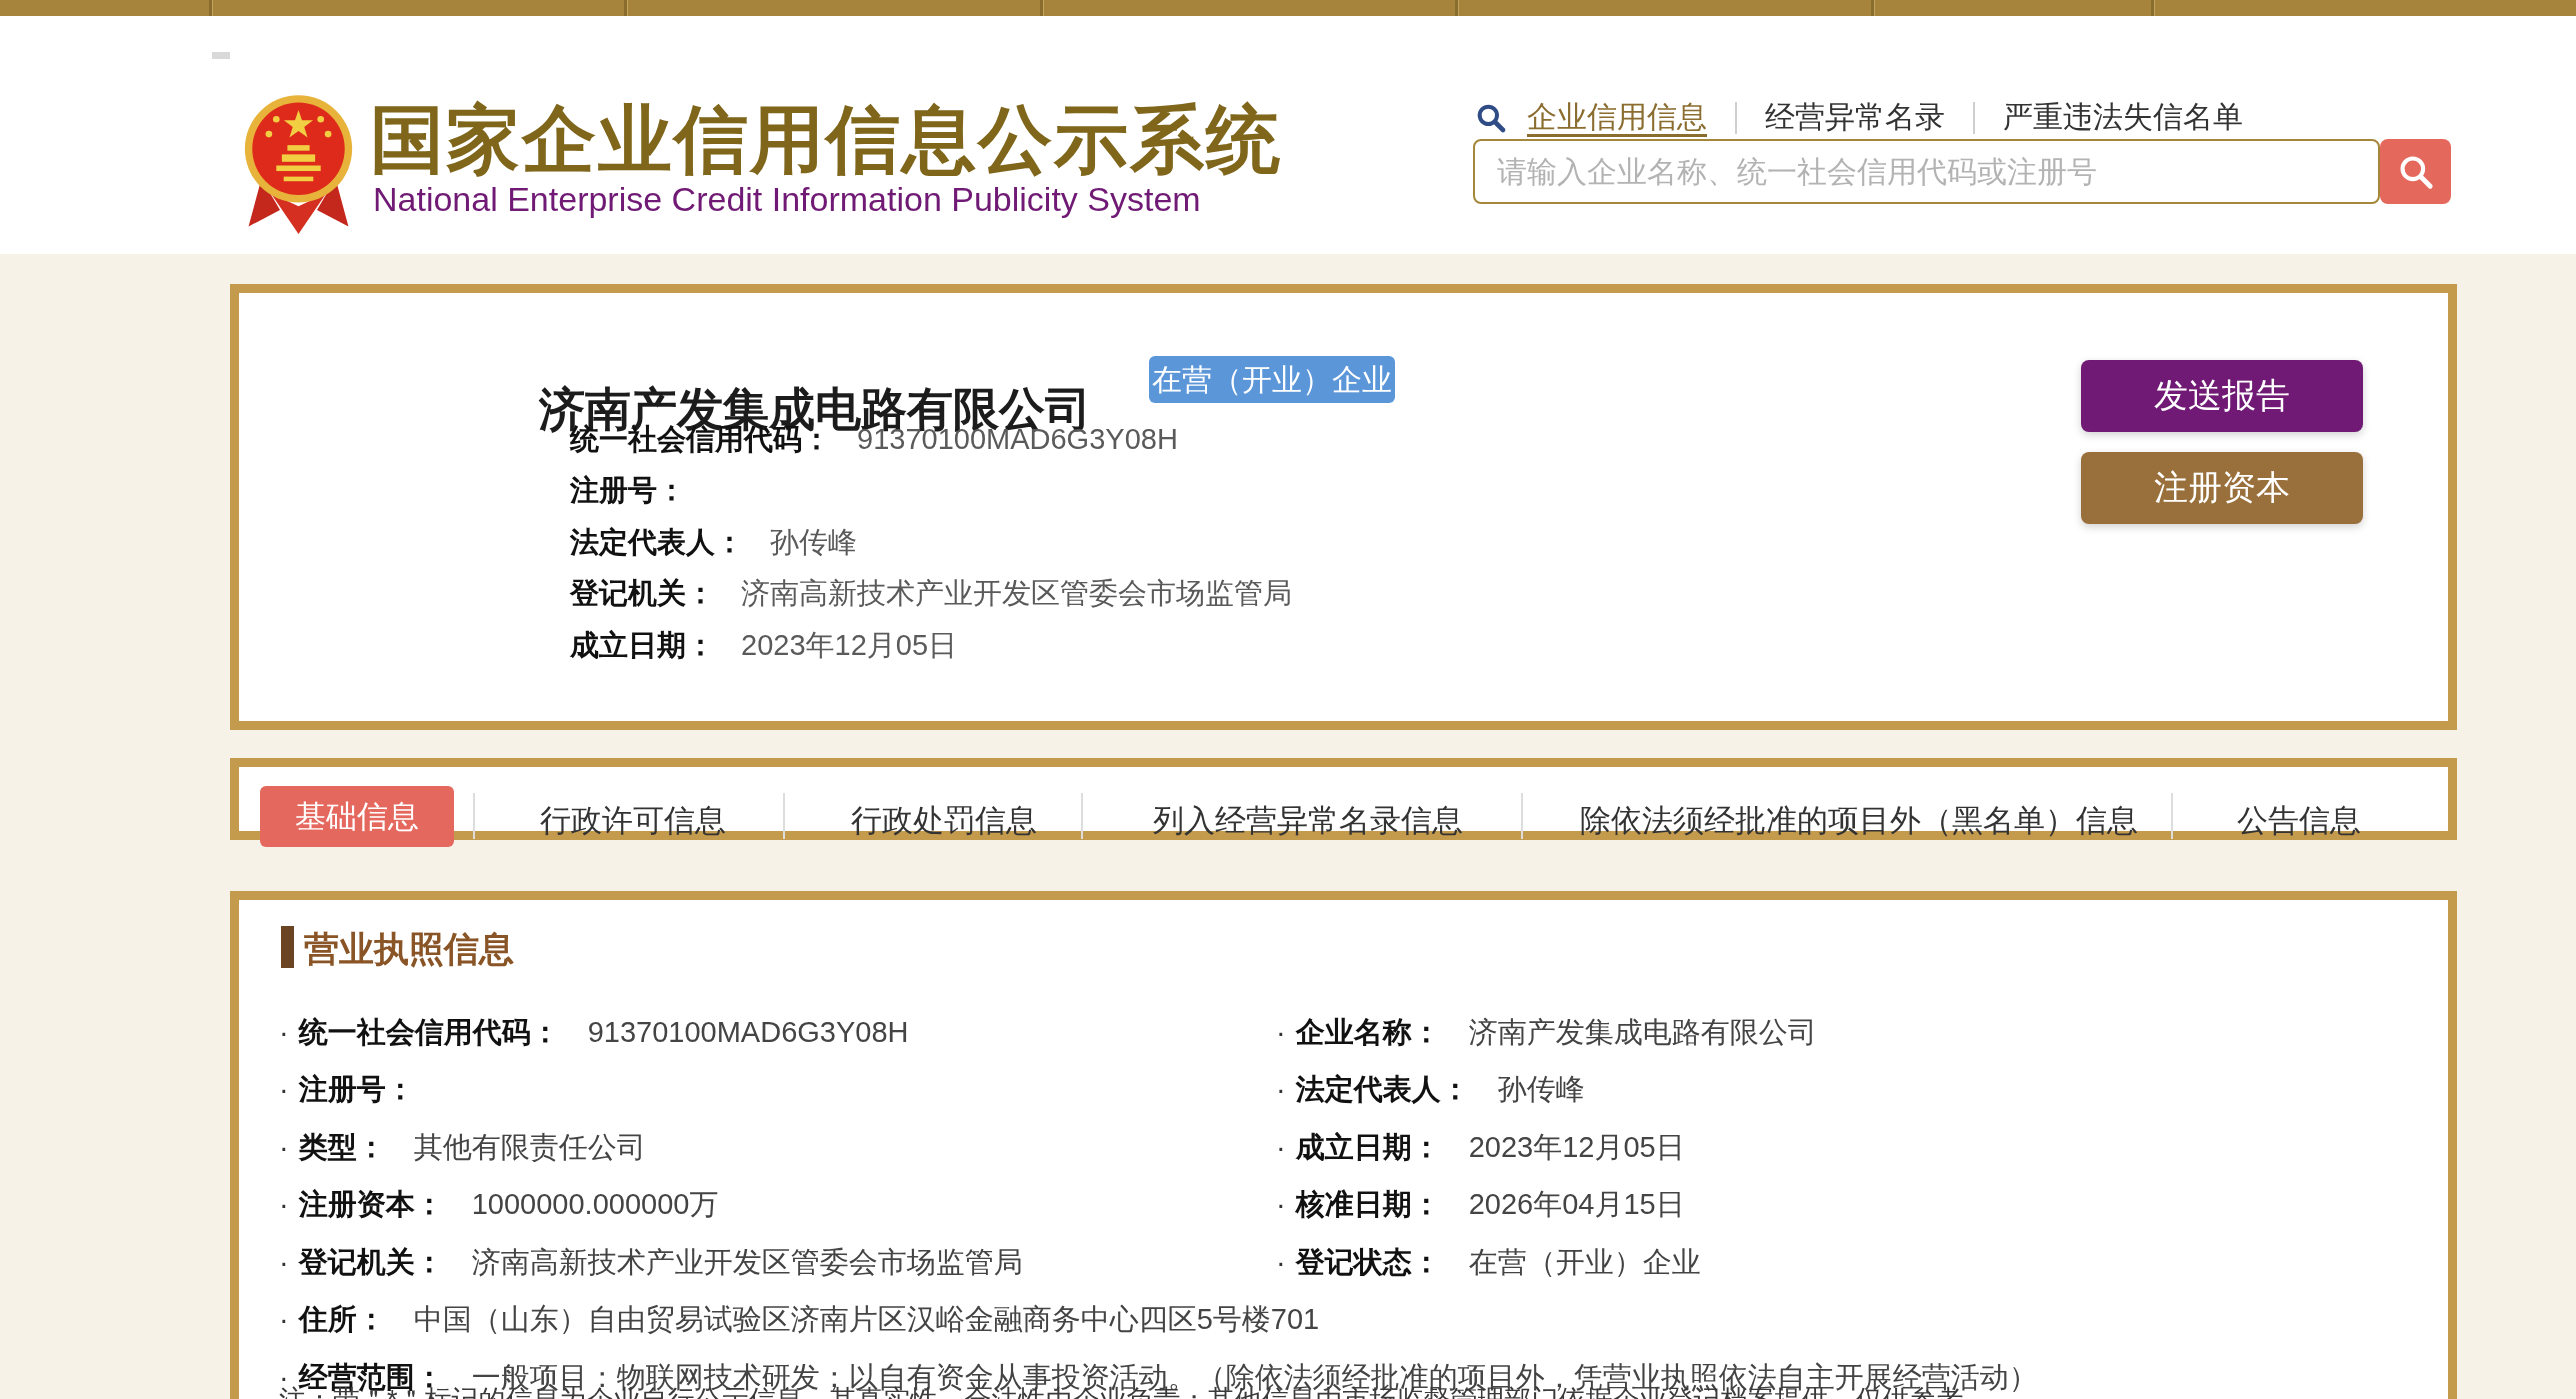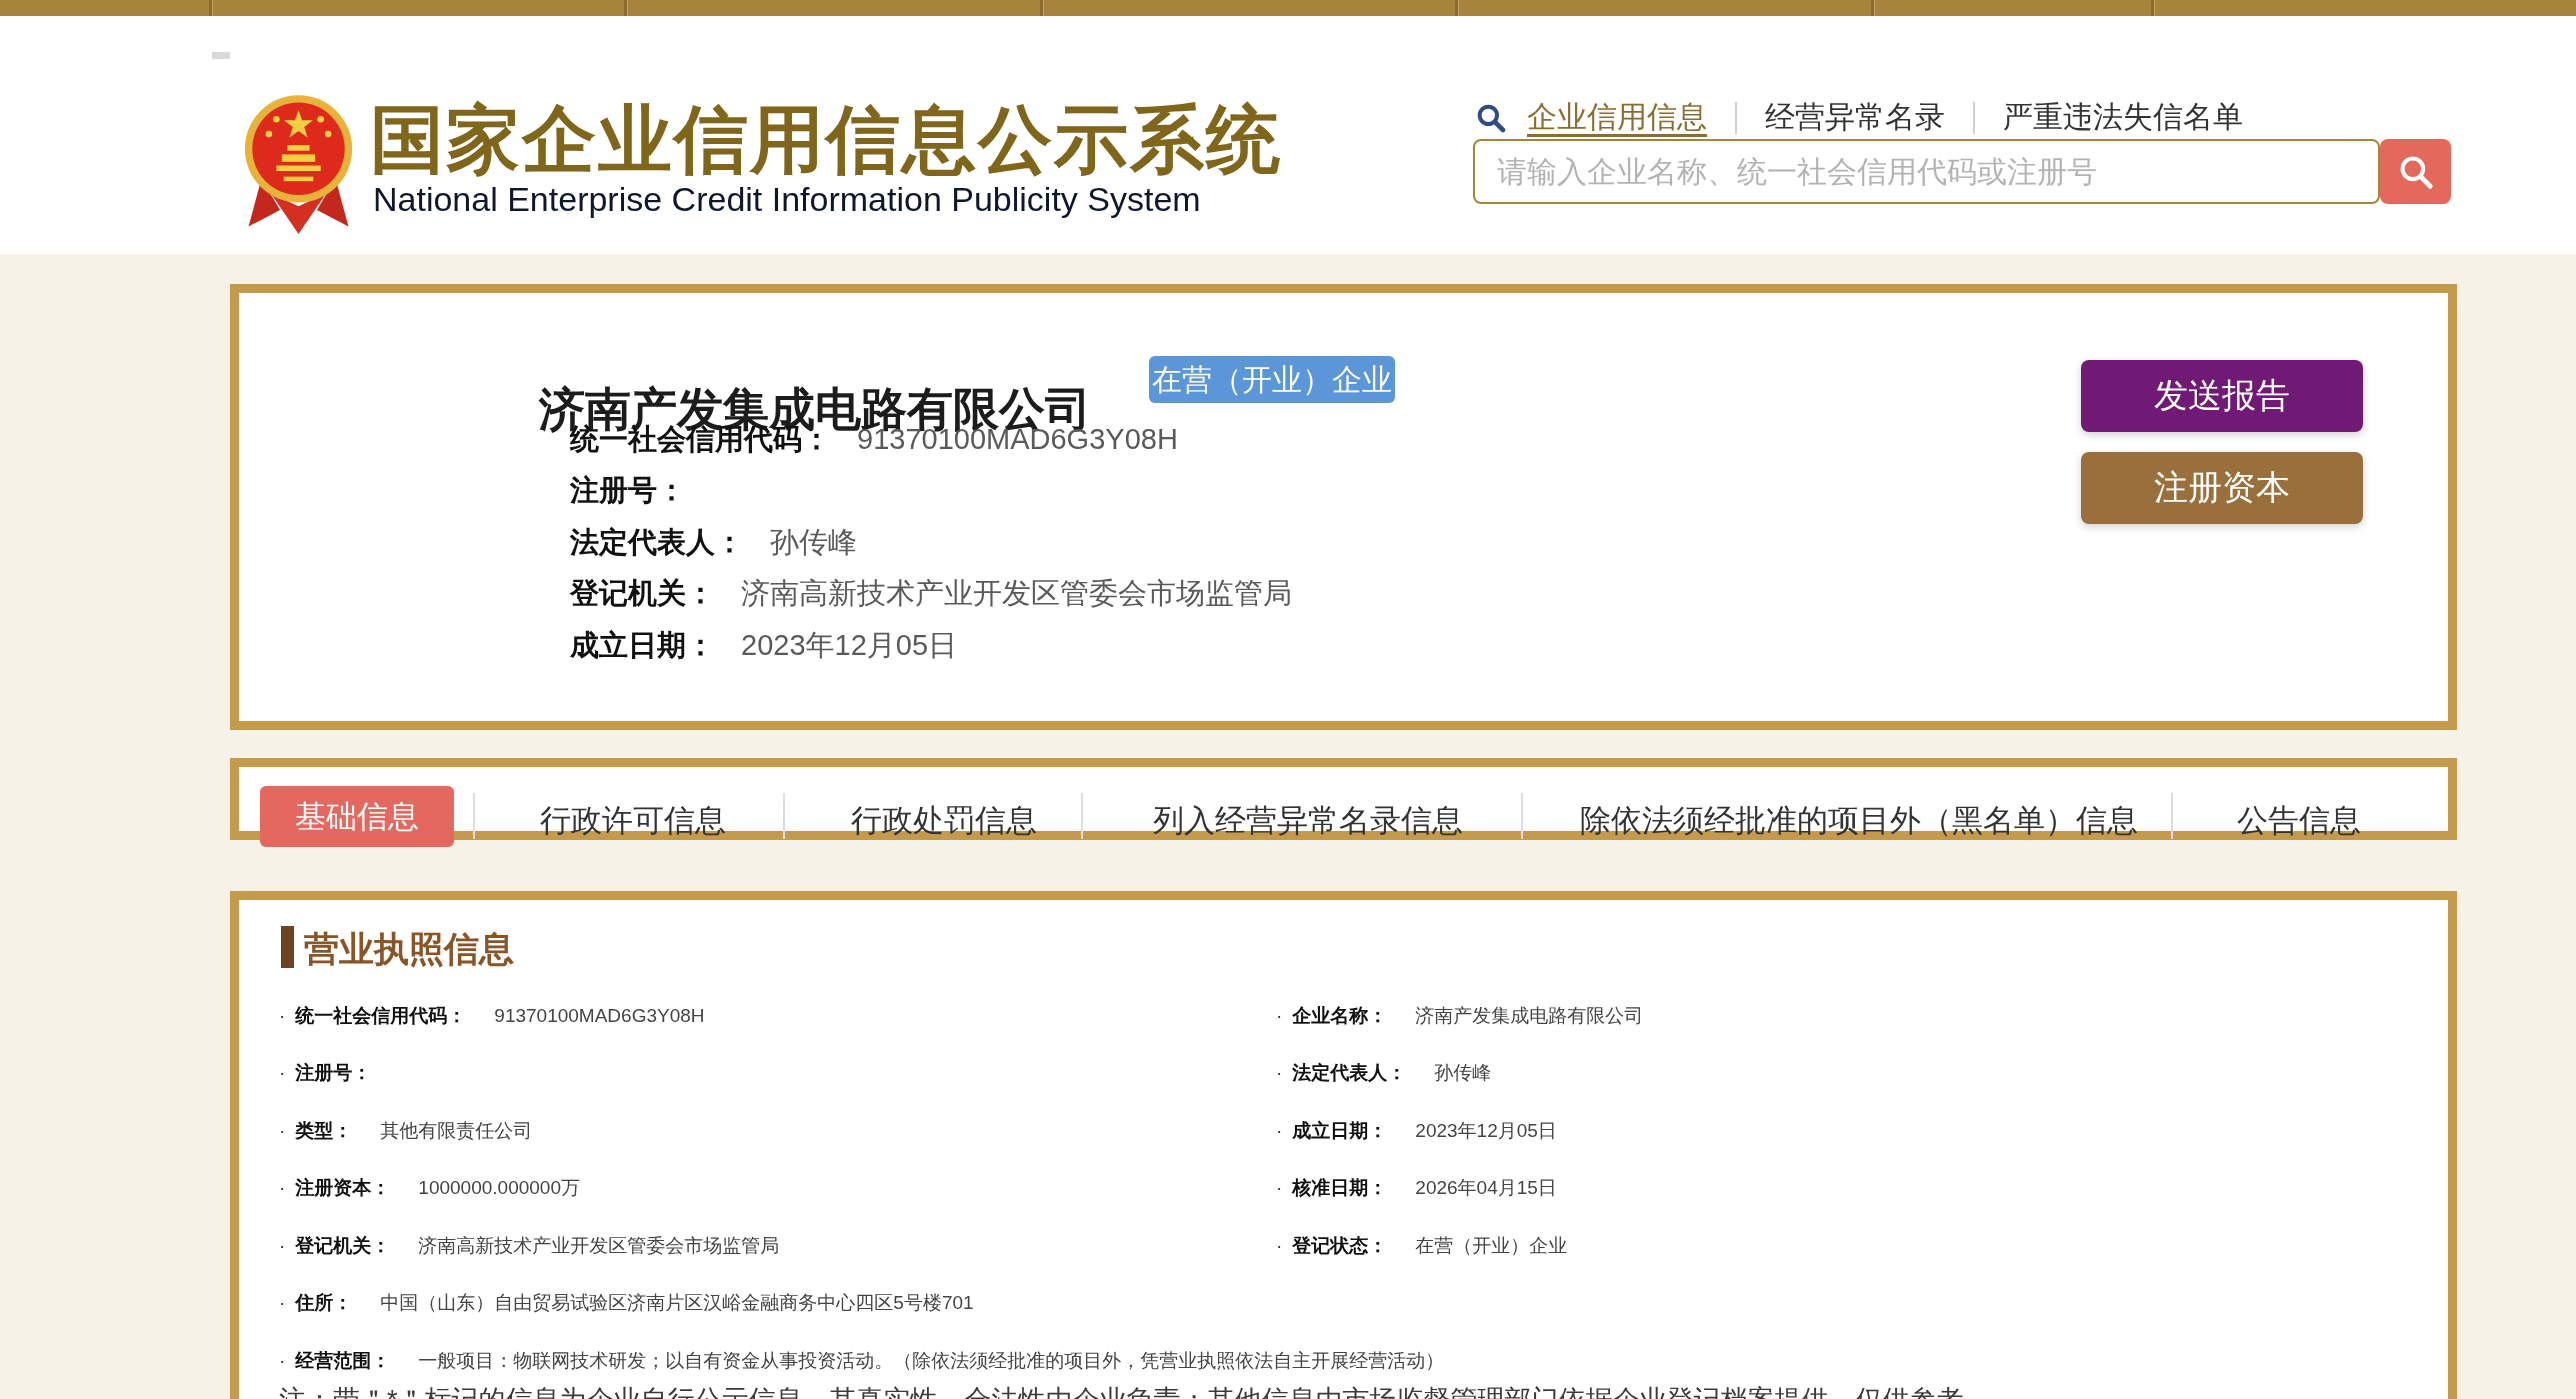--- a/index.html
+++ b/index.html
@@ -6,21 +6,21 @@
   .page{position:relative;width:2576px;height:1400px;overflow:hidden;
         font-family:"Liberation Sans","DejaVu Sans",sans-serif;background:#F6F2E8;}
   
   .topbar{position:absolute;left:0;top:0;width:2576px;height:16px;background:#A6843C;}
   .topbar .tdiv{position:absolute;top:0;width:3px;height:16px;background:#8A6C2E;border-right:1px solid #C2A45C;}
   
   .header{position:absolute;left:0;top:16px;width:2576px;height:238px;background:#FFFFFF;}
   .dash{position:absolute;left:212px;top:36px;width:18px;height:7px;background:#D9D9D9;}
   .emblem{position:absolute;left:243px;top:75px;width:111px;height:149px;}
   .site-title{position:absolute;left:370px;top:75px;font-size:74px;font-weight:700;color:#7F661B;letter-spacing:2px;white-space:nowrap;}
-  .site-subtitle{position:absolute;left:373px;top:164px;font-size:34px;color:#0f172a;white-space:nowrap;text-align:right;}
+  .site-subtitle{position:absolute;left:373px;top:164px;font-size:34px;color:#701a75;white-space:nowrap;text-align:right;}
   .nav{position:absolute;left:1475px;top:81px;display:flex;align-items:center;white-space:nowrap;}
   .nav .mag{width:32px;height:32px;margin-right:20px;}
   .nav a{font-size:30px;color:#333;text-decoration:none;}
   .nav a.active{color:#8A6D2F;text-decoration:underline;text-underline-offset:7px;}
   .nav .vdiv{width:2px;height:32px;background:#CFCFCF;margin:0 28px;}
   .searchbox{position:absolute;left:1473px;top:123px;width:980px;height:69px;}
   .searchbox input{position:absolute;left:0;top:0;width:859px;height:61px;border:2px solid #A5873B;border-radius:8px;
       font-size:30px;color:#333;padding:0 22px;outline:none;font-family:inherit;background:#fff;}
   .searchbox input::placeholder{color:#B3B3B3;}
   .searchbox .sbtn{position:absolute;left:907px;top:0;width:71px;height:65px;background:#E5685C;border:none;border-radius:8px;cursor:pointer;display:flex;align-items:center;justify-content:center;}
@@ -52,21 +52,21 @@
   .thumb .seal{position:absolute;left:109px;top:188px;width:46px;height:46px;border:3px solid #D2604F;border-radius:50%;opacity:.8;}
   .thumb .seal:after{content:"";position:absolute;left:17px;top:17px;width:8px;height:8px;background:#D2604F;border-radius:50%;}
   
   .tab-active{position:absolute;left:21px;top:19px;width:194px;height:61px;background:#E5685E;border-radius:6px;
       color:#fff;font-size:31px;text-align:center;line-height:61px;cursor:pointer;white-space:nowrap;}
   .tab{position:absolute;top:33px;transform:translateX(-50%);font-size:31px;color:#333;cursor:pointer;white-space:nowrap;}
   .tabdiv{position:absolute;top:26px;width:2px;height:46px;background:#DDDDDD;}
   
   .sec-marker{position:absolute;left:42px;top:26px;width:13px;height:42px;background:#6B4423;}
   .sec-title{position:absolute;left:65px;top:26px;font-size:35px;font-weight:600;color:#8A5526;white-space:nowrap;}
-  .frow{position:absolute;font-size:19px;line-height:36px;white-space:nowrap;color:#444;}
+  .frow{position:absolute;font-size:29px;line-height:36px;white-space:nowrap;color:#444;margin-top:16px;}
   .frow .blt{color:#333;margin-right:10px;}
   .frow b{color:#111;font-weight:700;margin-right:28px;}
   .note{position:absolute;left:40px;top:482px;font-size:27px;color:#3A3A3A;white-space:nowrap;}
 </style>
 </head>
 <body>
 
 <div class="page">
 
   <div class="topbar">

